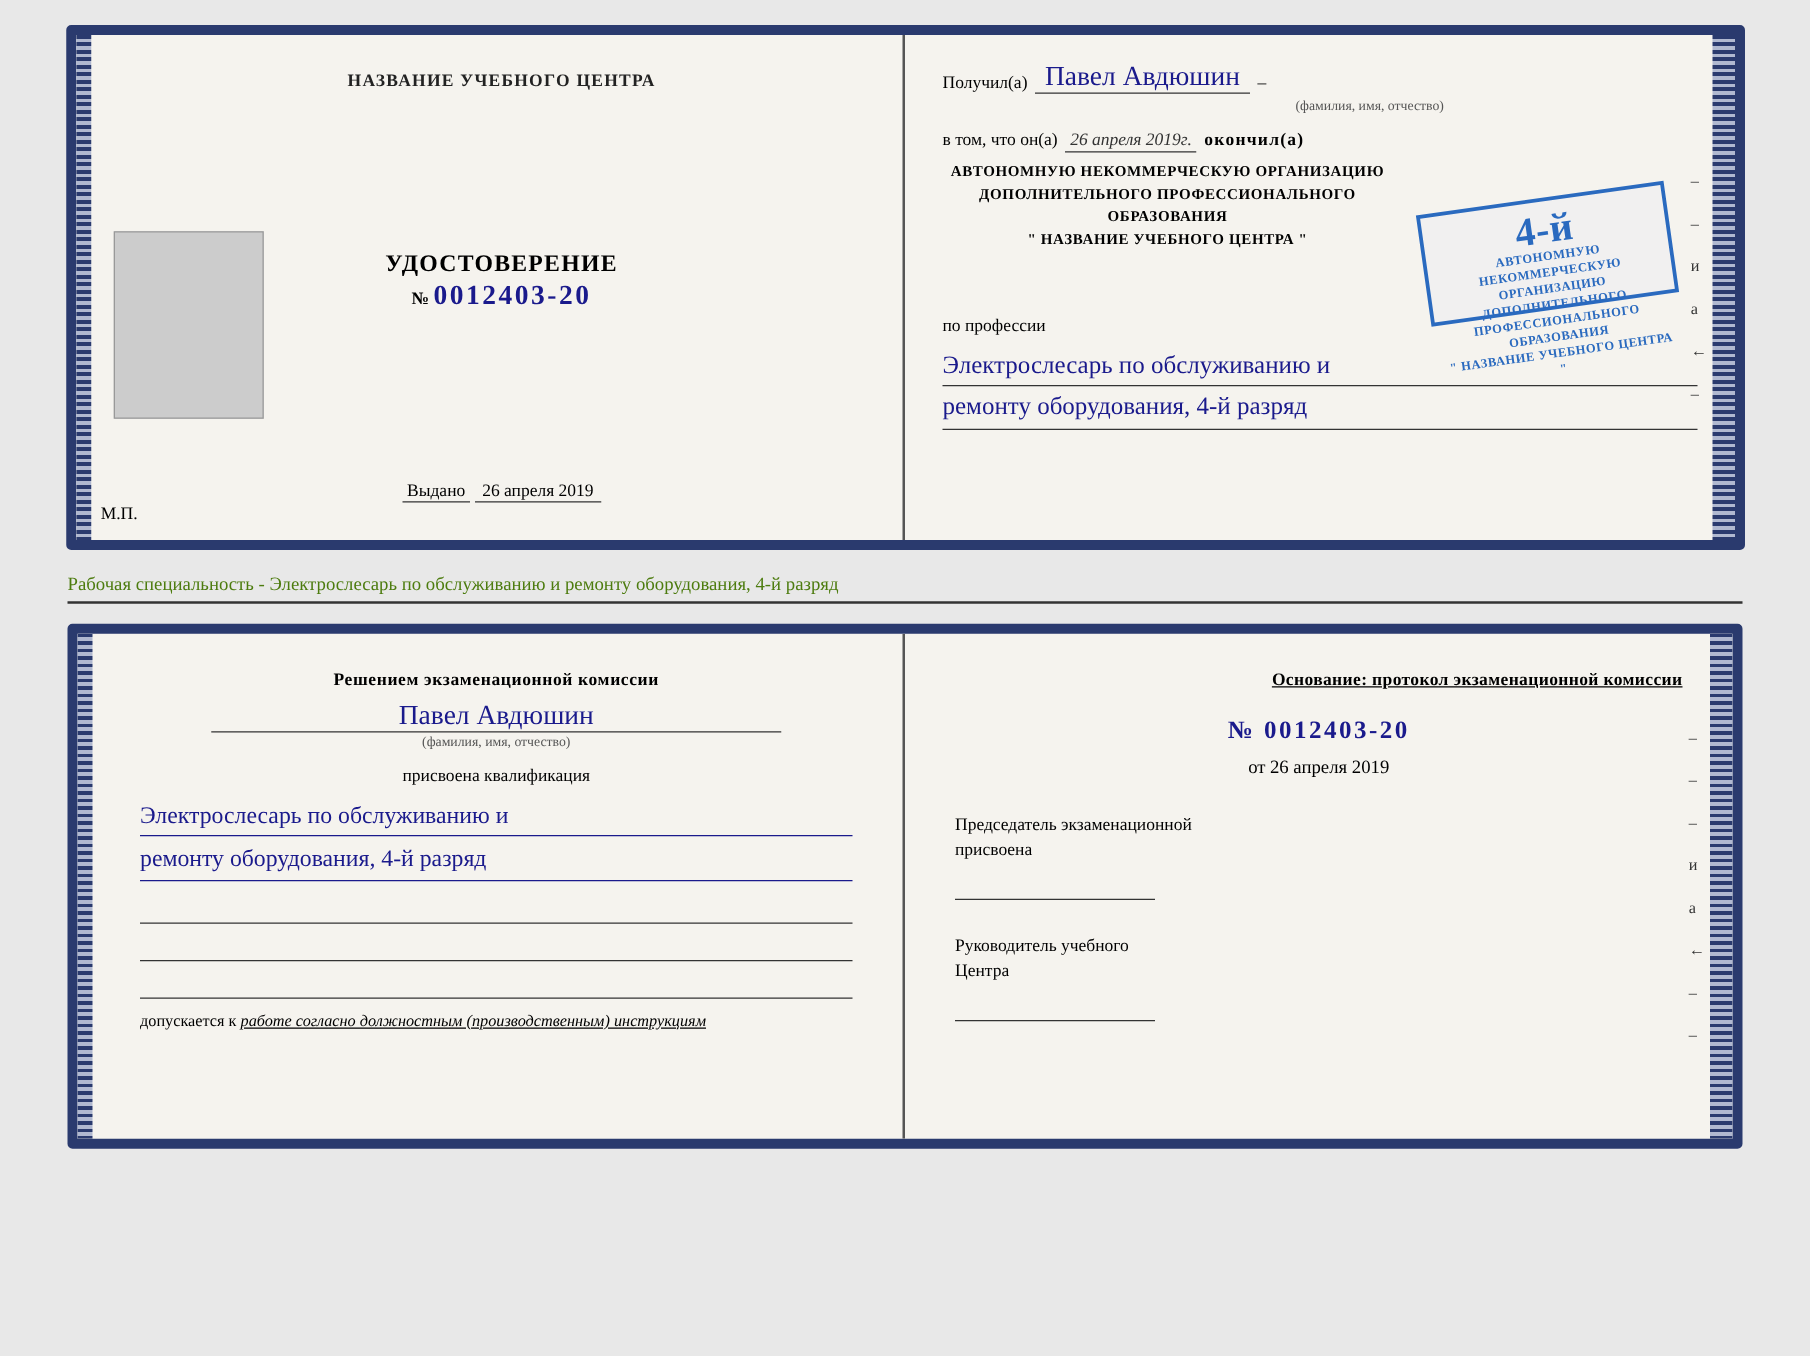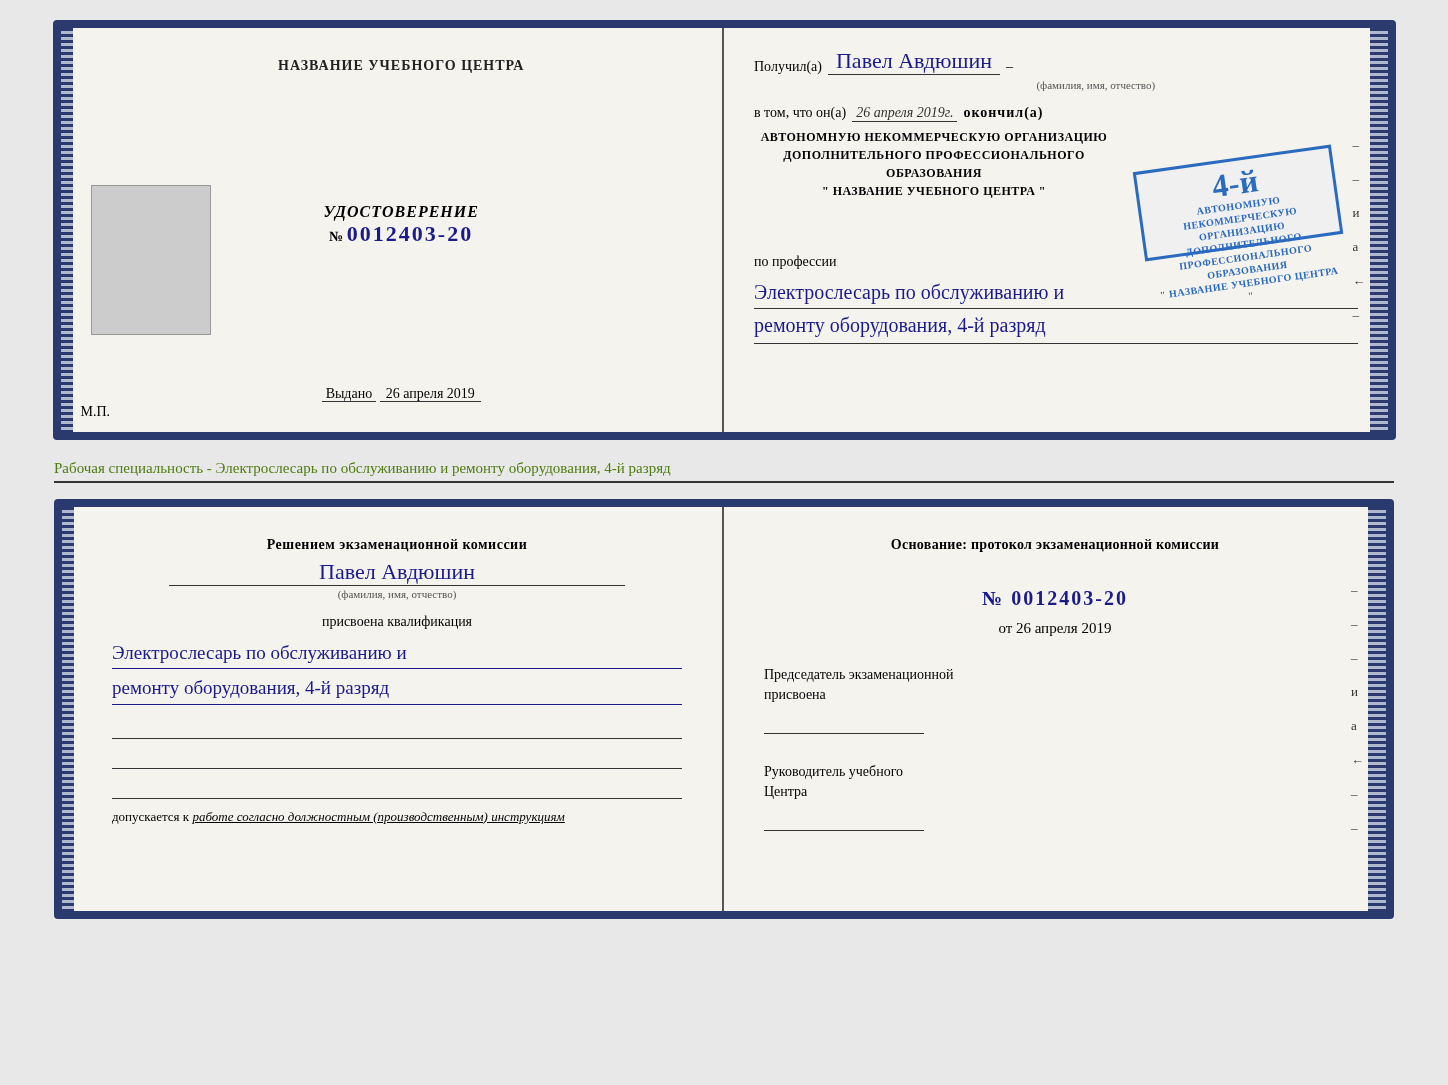--- a/index.html
+++ b/index.html
@@ -79,24 +79,23 @@
       top: 50%;
       transform: translateY(-30%);
     }
 
     .cert-number-block {
       text-align: center;
       margin: 20px 0;
     }
 
     .cert-number-label {
-      font-size: 16px;
+      font-size: 19px;
       font-weight: bold;
       letter-spacing: 1px;
-      font-style: italic;
     }
 
     .cert-number {
       font-size: 22px;
       font-weight: bold;
       color: #1a1a8c;
       letter-spacing: 2px;
     }
 
     .cert-issued {
@@ -314,23 +313,24 @@
 
     .admitted-italic {
       font-style: italic;
       text-decoration: underline;
     }
 
     
     .basis-title {
       font-size: 14px;
       font-weight: bold;
-      text-align: center;
+      text-align: right;
       letter-spacing: 0.3px;
-      margin-bottom: 34px;
+      margin-bottom: 20px;
+      text-decoration: underline;
     }
 
     .protocol-number {
       font-size: 20px;
       font-weight: bold;
       color: #1a1a8c;
       text-align: center;
       letter-spacing: 2px;
       margin-bottom: 10px;
     }

